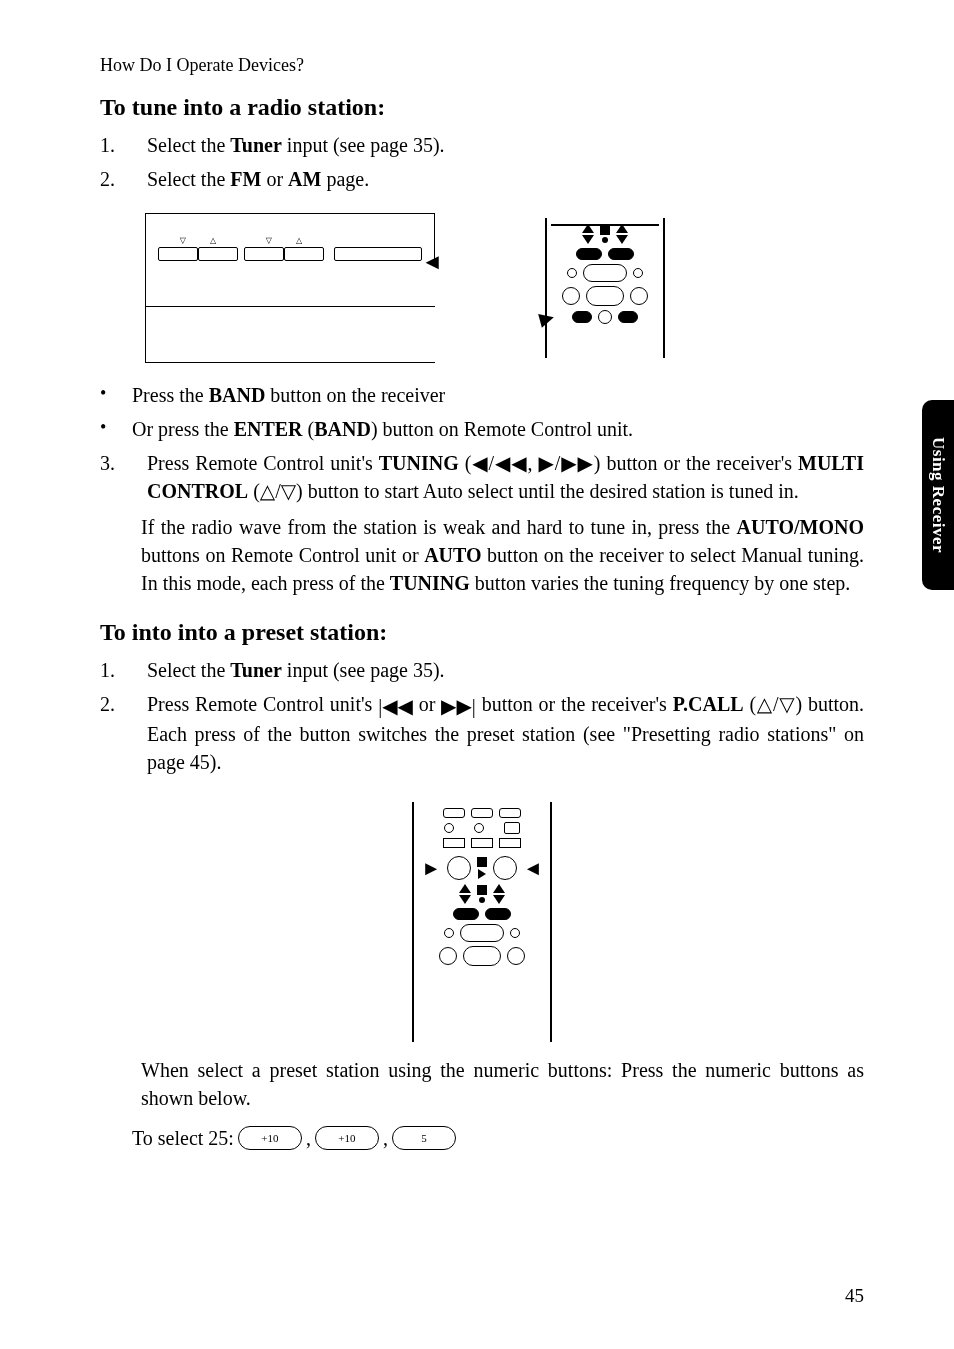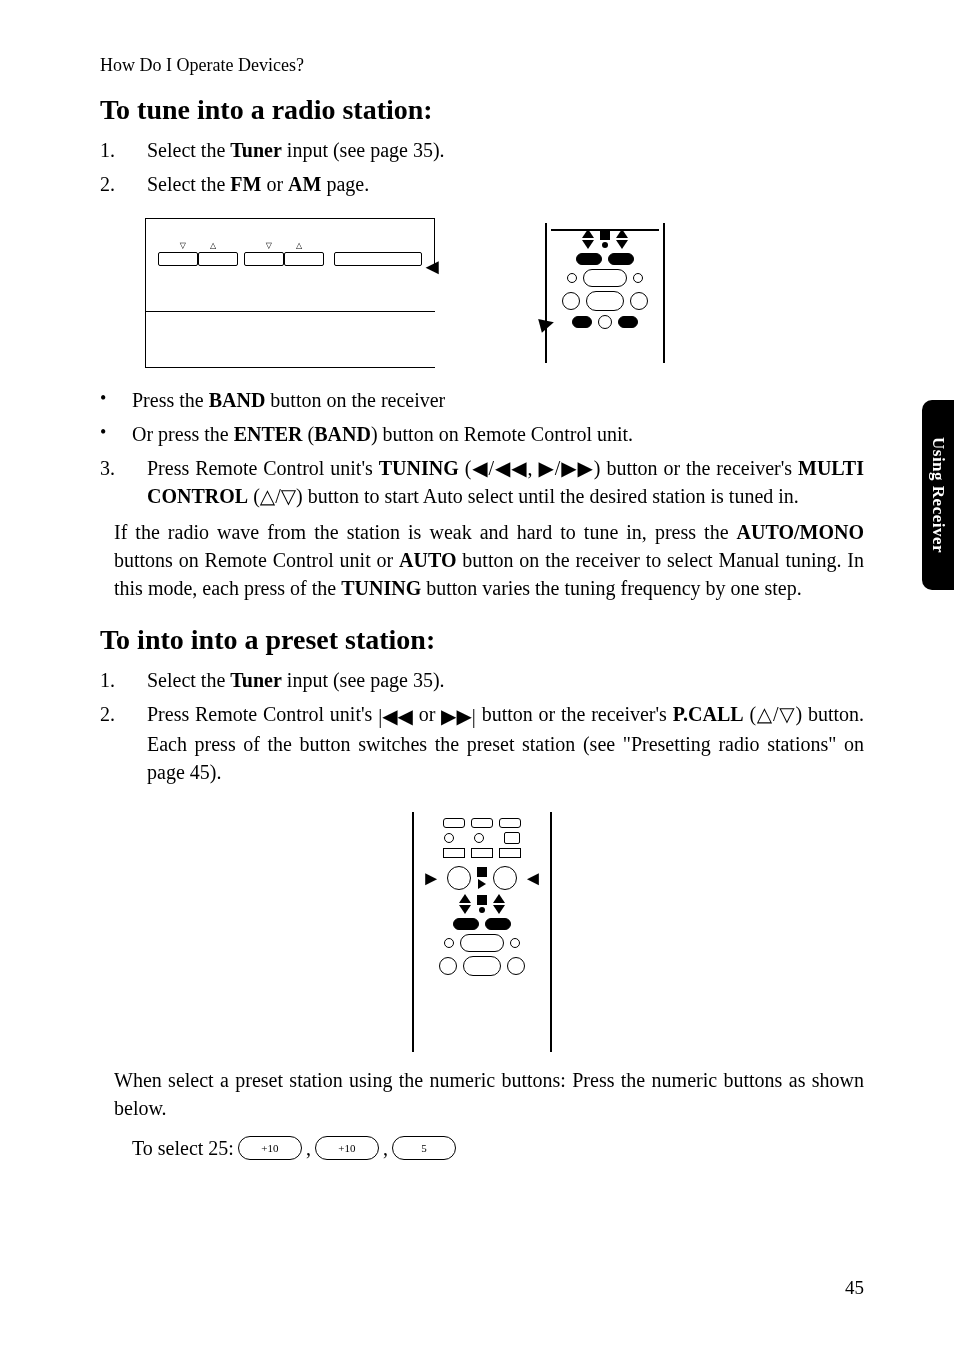--- a/index.html
+++ b/index.html
@@ -16,21 +16,21 @@
       position: relative;
       padding: 55px 90px 50px 100px;
     }
     .header-text {
       font-size: 18px;
       margin-bottom: 18px;
       font-family: Liberation Serif, serif;
     }
     .section-heading {
       font-weight: bold;
-      font-size: 28px;
+      font-size: 24px;
       margin-bottom: 10px;
     }
     .numbered-item {
       display: flex;
       margin-bottom: 6px;
       font-size: 20px;
       line-height: 1.4;
     }
     .numbered-item .num {
       width: 32px;
@@ -212,21 +212,21 @@
       display: flex;
       flex-direction: column;
       gap: 2px;
       align-items: center;
     }
     .pointer-right {
       font-size: 24px;
       transform: rotate(-15deg);
     }
     .indented-para {
-      margin-left: 14px;
+      margin-left: 41px;
       font-size: 20px;
       line-height: 1.4;
       text-align: justify;
       margin-top: 8px;
     }
     .spacer-sm {
       height: 22px;
     }
     .side-tab {
       position: absolute;
@@ -243,21 +243,21 @@
     }
     .side-tab-text {
       color: #fff;
       writing-mode: vertical-rl;
       font-weight: bold;
       font-size: 17px;
       letter-spacing: 0.5px;
     }
     .page-num {
       position: absolute;
-      bottom: 50px;
+      bottom: 42px;
       right: 90px;
       font-size: 19px;
       margin-left: 45px;
     }
     .btn-pill {
       display: inline-flex;
       align-items: center;
       justify-content: center;
       border: 1.5px solid #000;
       border-radius: 14px;

